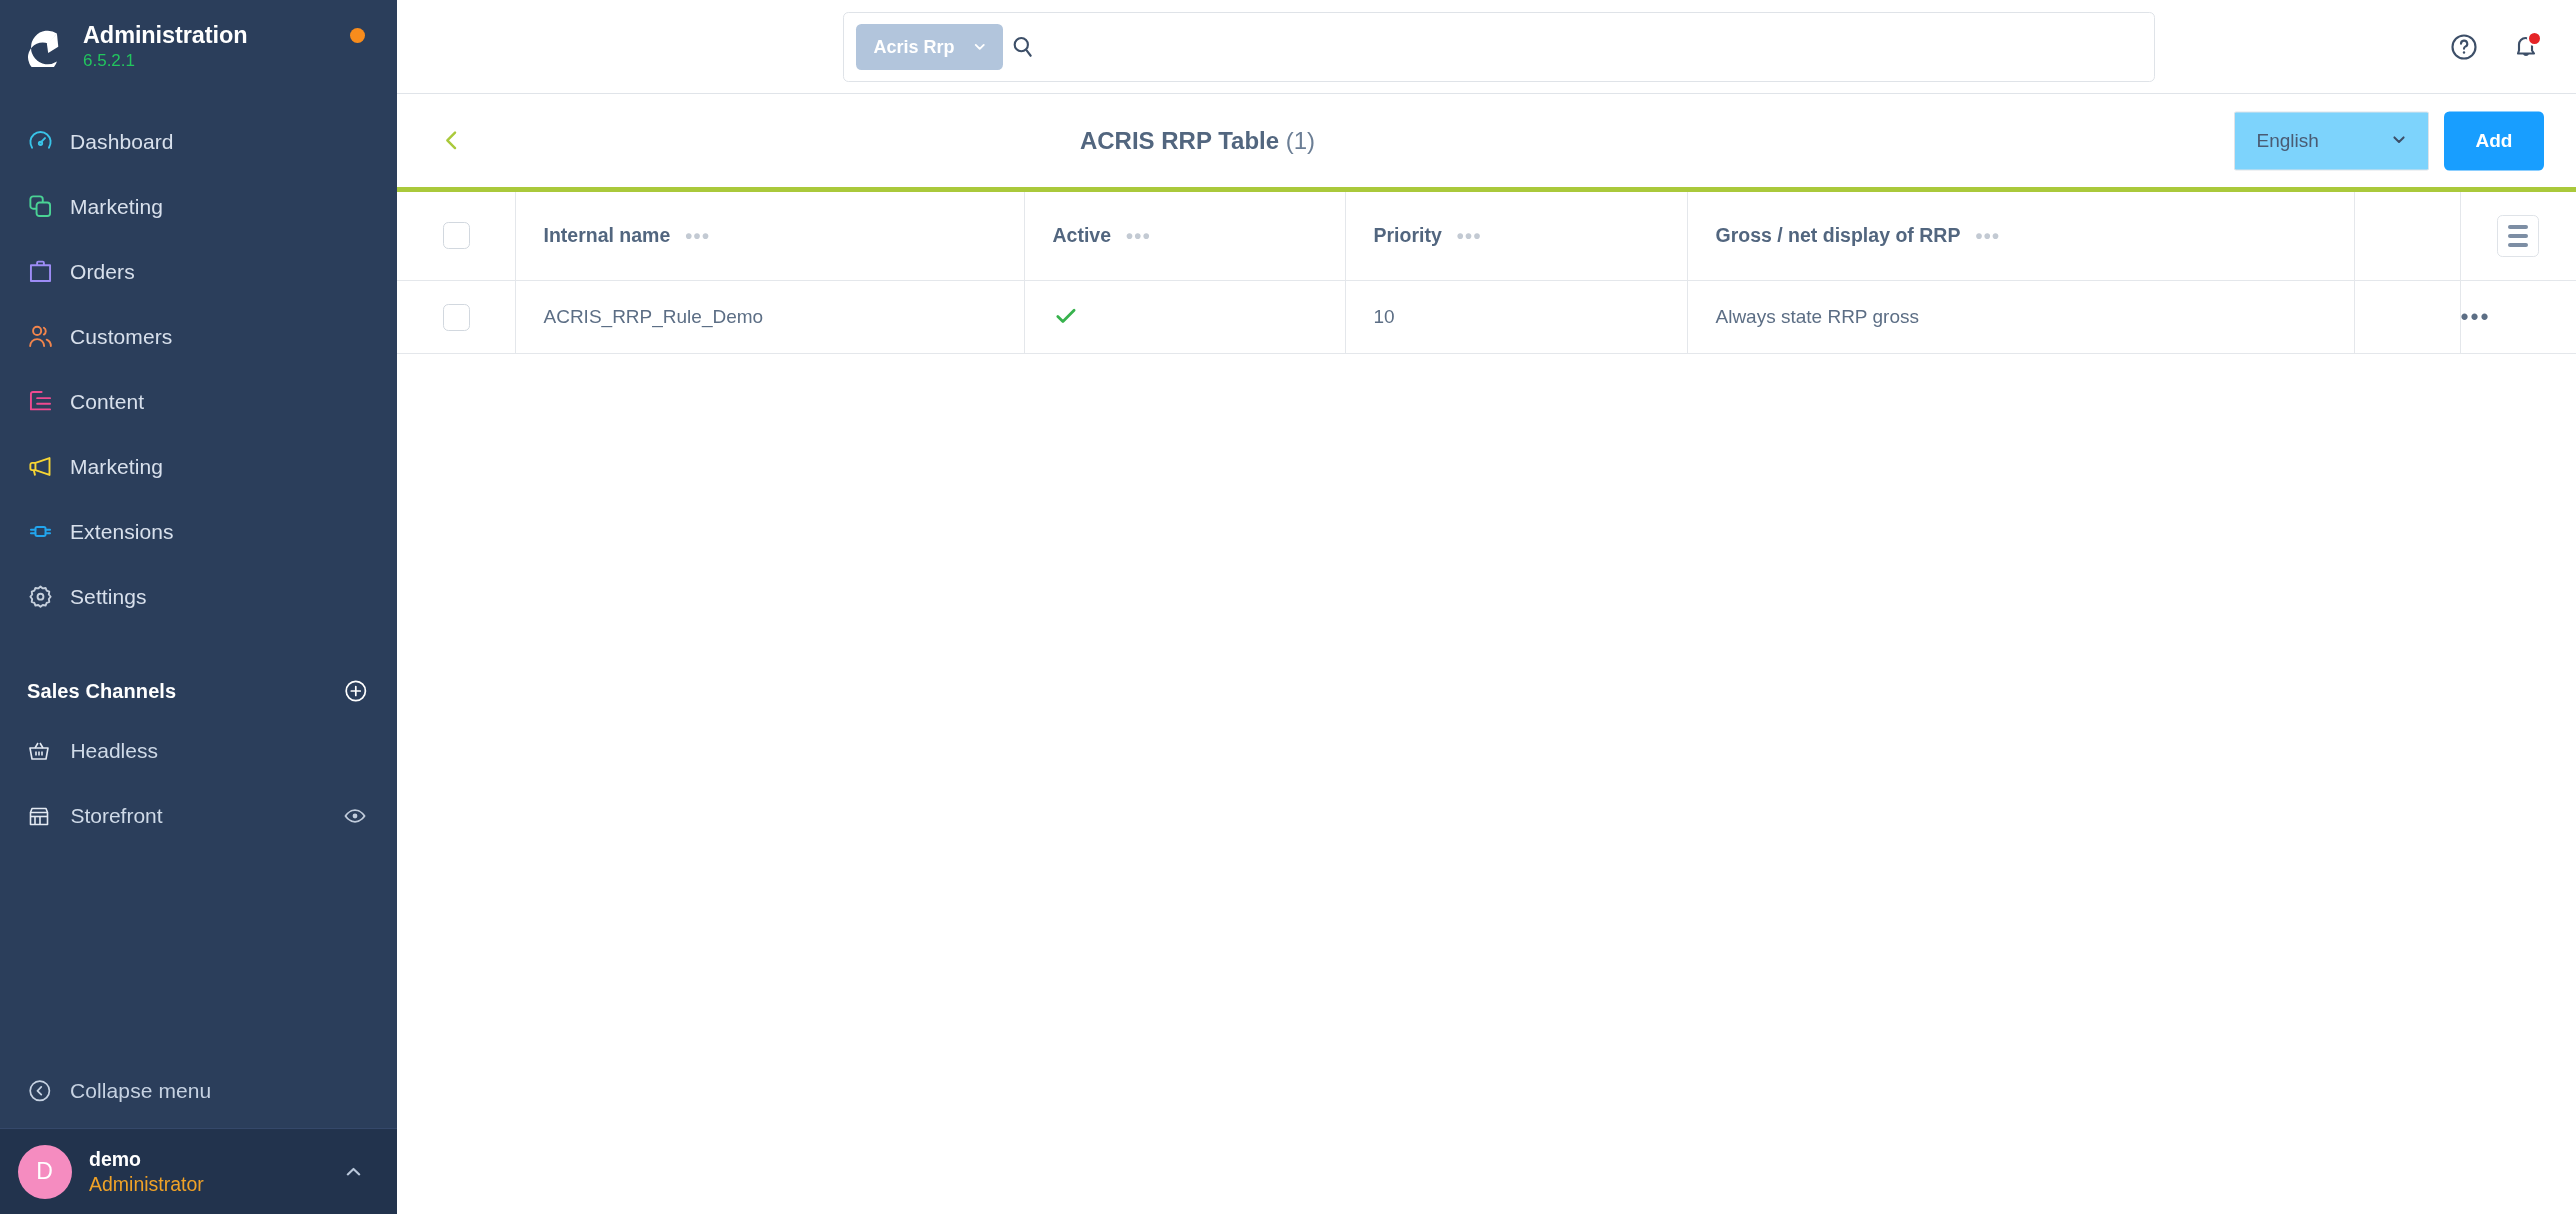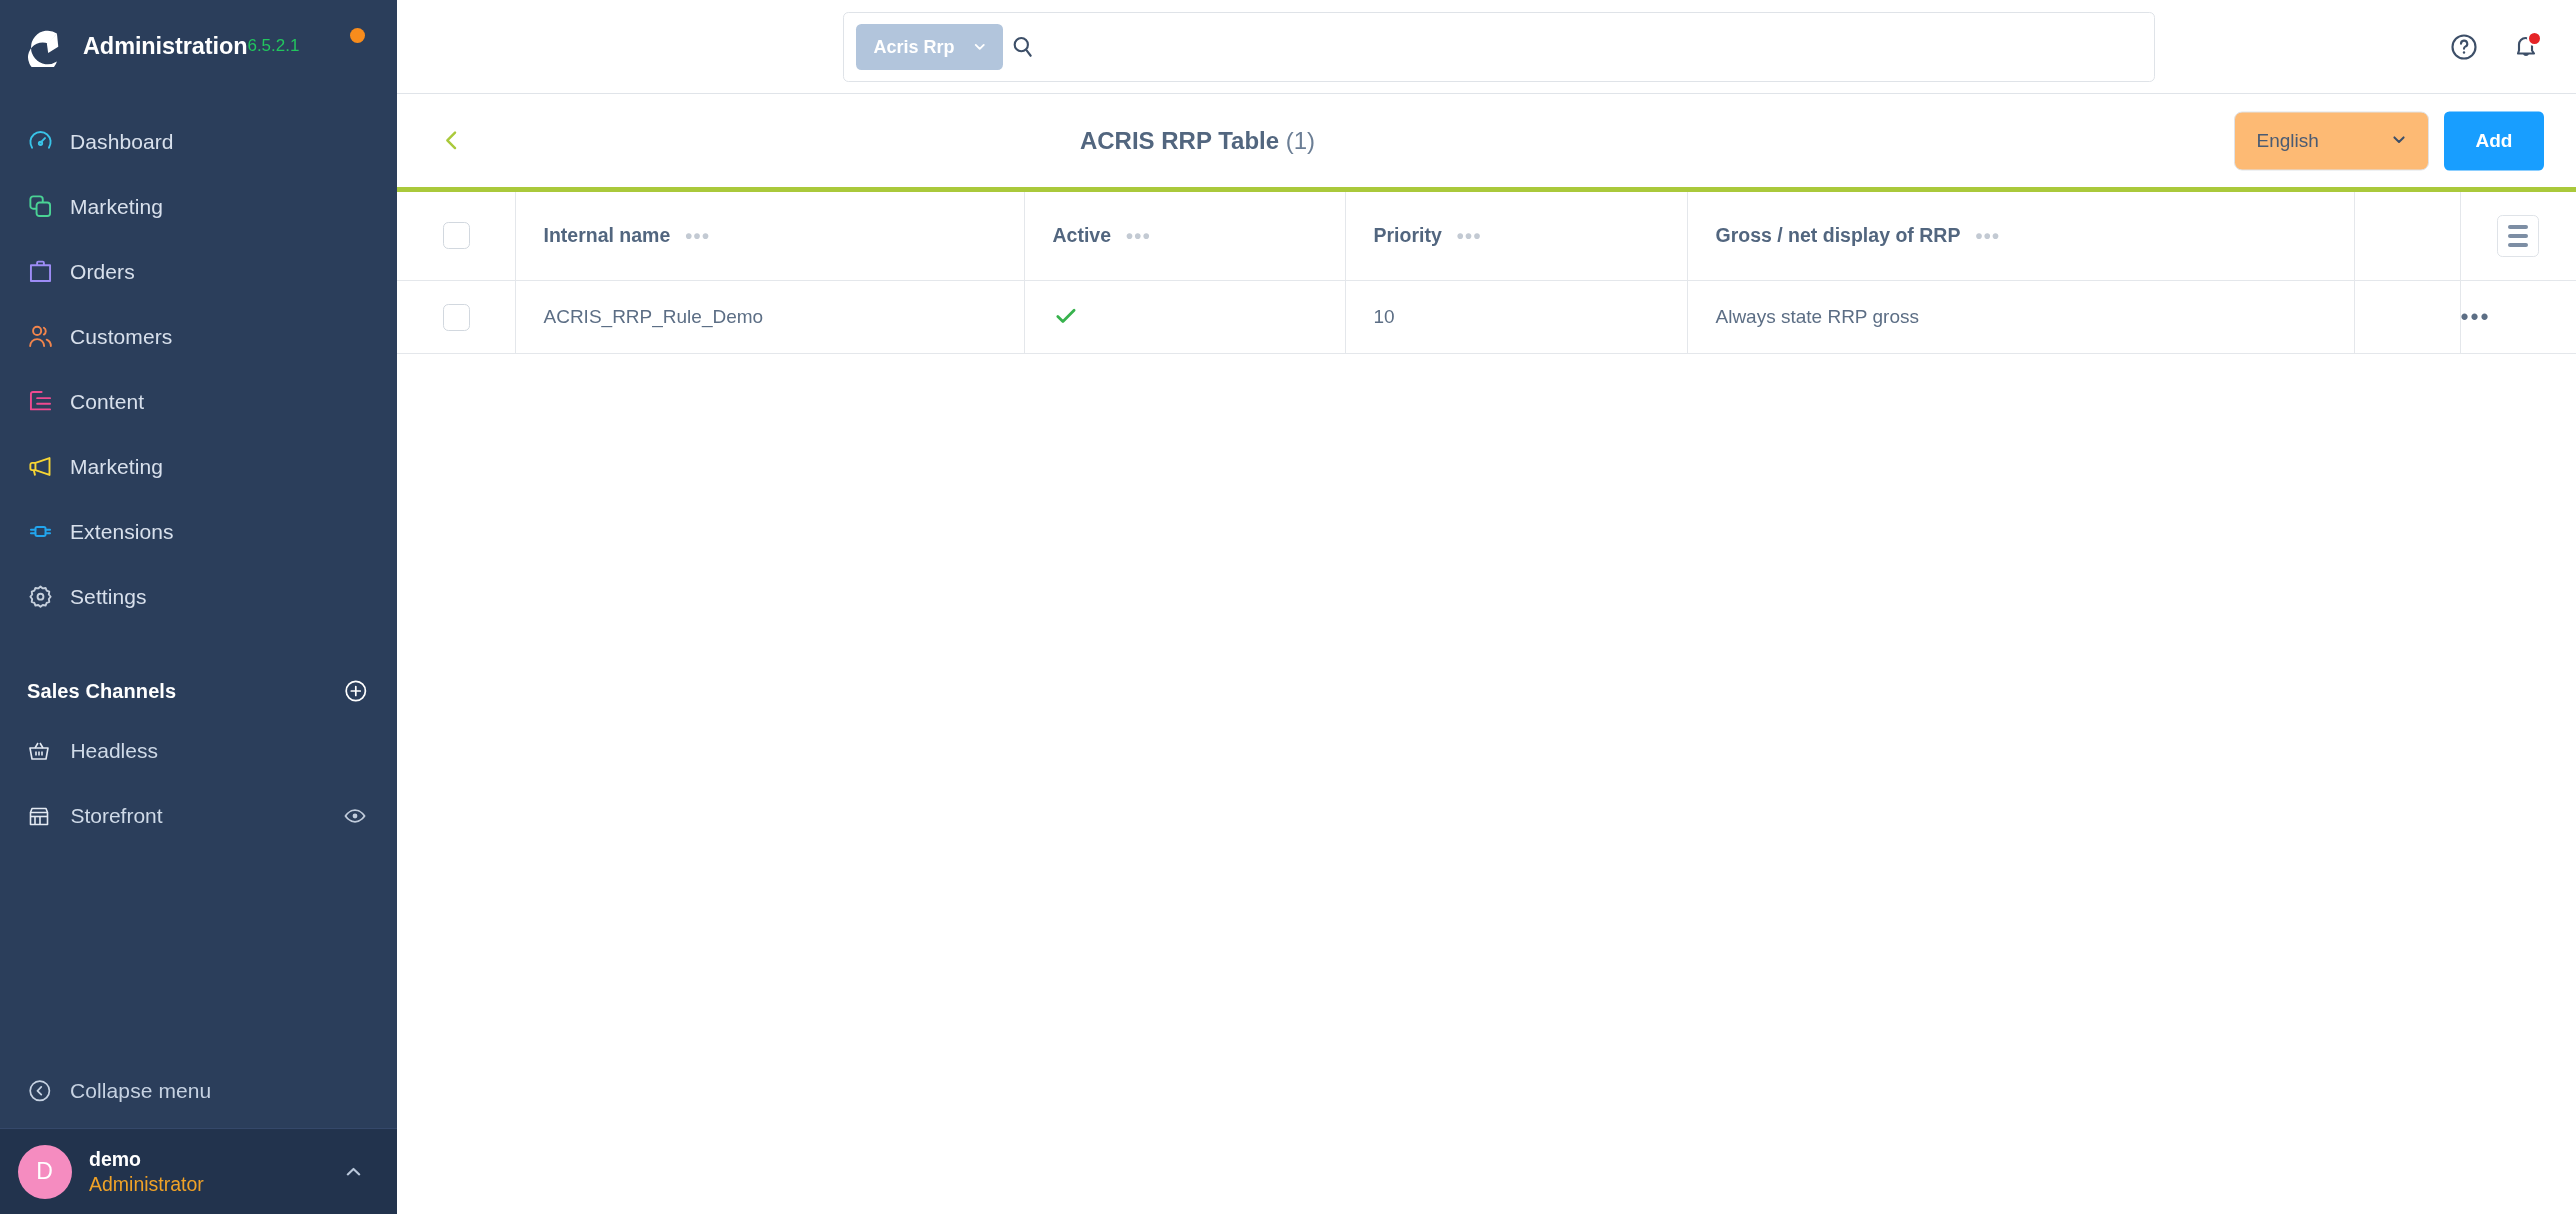--- a/index.html
+++ b/index.html
@@ -19,21 +19,21 @@
     display:flex; flex-direction:column;
     position:relative;
   }
   .sb-header {
     height:94px;
     display:flex; align-items:center;
     padding:0 32px 0 23px;
     position:relative;
   }
   .sb-logo { width:44px; height:44px; flex:0 0 44px; display:flex; align-items:center; justify-content:center; }
-  .sb-titlewrap { margin-left:16px; display:flex; flex-direction:row; justify-content:center; }
+  .sb-titlewrap { margin-left:16px; display:flex; flex-direction:column; justify-content:center; }
   .sb-title { font-size:23.5px; font-weight:bold; color:#ffffff; letter-spacing:-0.1px; line-height:1.15; }
   .sb-version { font-size:17px; color:#22c55e; line-height:1.3; margin-top:1.3px; }
   .sb-dot { position:absolute; right:32px; top:28px; width:15px; height:15px; border-radius:50%; background:#f88c1c; }
 
   .sb-nav { padding-top:15px; }
   .sb-item {
     height:65px; display:flex; align-items:center;
     padding-left:27px; cursor:pointer; position:relative;
   }
   .sb-ico { width:39px; flex:0 0 39px; display:flex; align-items:center; justify-content:flex-start; }
@@ -103,22 +103,22 @@
   .page-head { height:93px; flex:0 0 93px; position:relative; display:flex; align-items:center; }
   .back-btn { position:absolute; left:34px; top:50%; transform:translateY(-50%); cursor:pointer; display:flex; padding:6.7px; }
   .page-title {
     position:absolute; left:0; right:0; top:50%; transform:translateY(-50%);
     text-align:center; font-size:24px; font-weight:bold; color:#52667f;
     pointer-events:none; padding-left:350px; padding-right:928px;
   }
   .page-title .count { font-weight:normal; color:#6b7e95; }
   .head-actions { position:absolute; right:32px; top:50%; transform:translateY(-50%); display:flex; align-items:center; gap:15px; }
   .lang-select {
-    width:195px; height:59px; border:1.3px solid #dfe3e8; border-radius:8px;
-    background:#fdba74; display:flex; align-items:center; justify-content:space-between;
+    width:195px; height:59px; border:1.3px solid #dfe3e8; border-radius:2px;
+    background:#7dd3fc; display:flex; align-items:center; justify-content:space-between;
     padding:0 19px 0 21.5px; cursor:pointer;gap:20px;
   }
   .lang-label { font-size:19px; color:#4a5b73; }
   .add-btn {
     height:59px; min-width:100px; background:#189eff; border-radius:5.4px;
     color:#fff; font-size:19px; font-weight:bold;
     display:flex; align-items:center; justify-content:center;
     padding:13px 27px; cursor:pointer; border:none;
     font-family:"Liberation Sans", sans-serif;
   }

